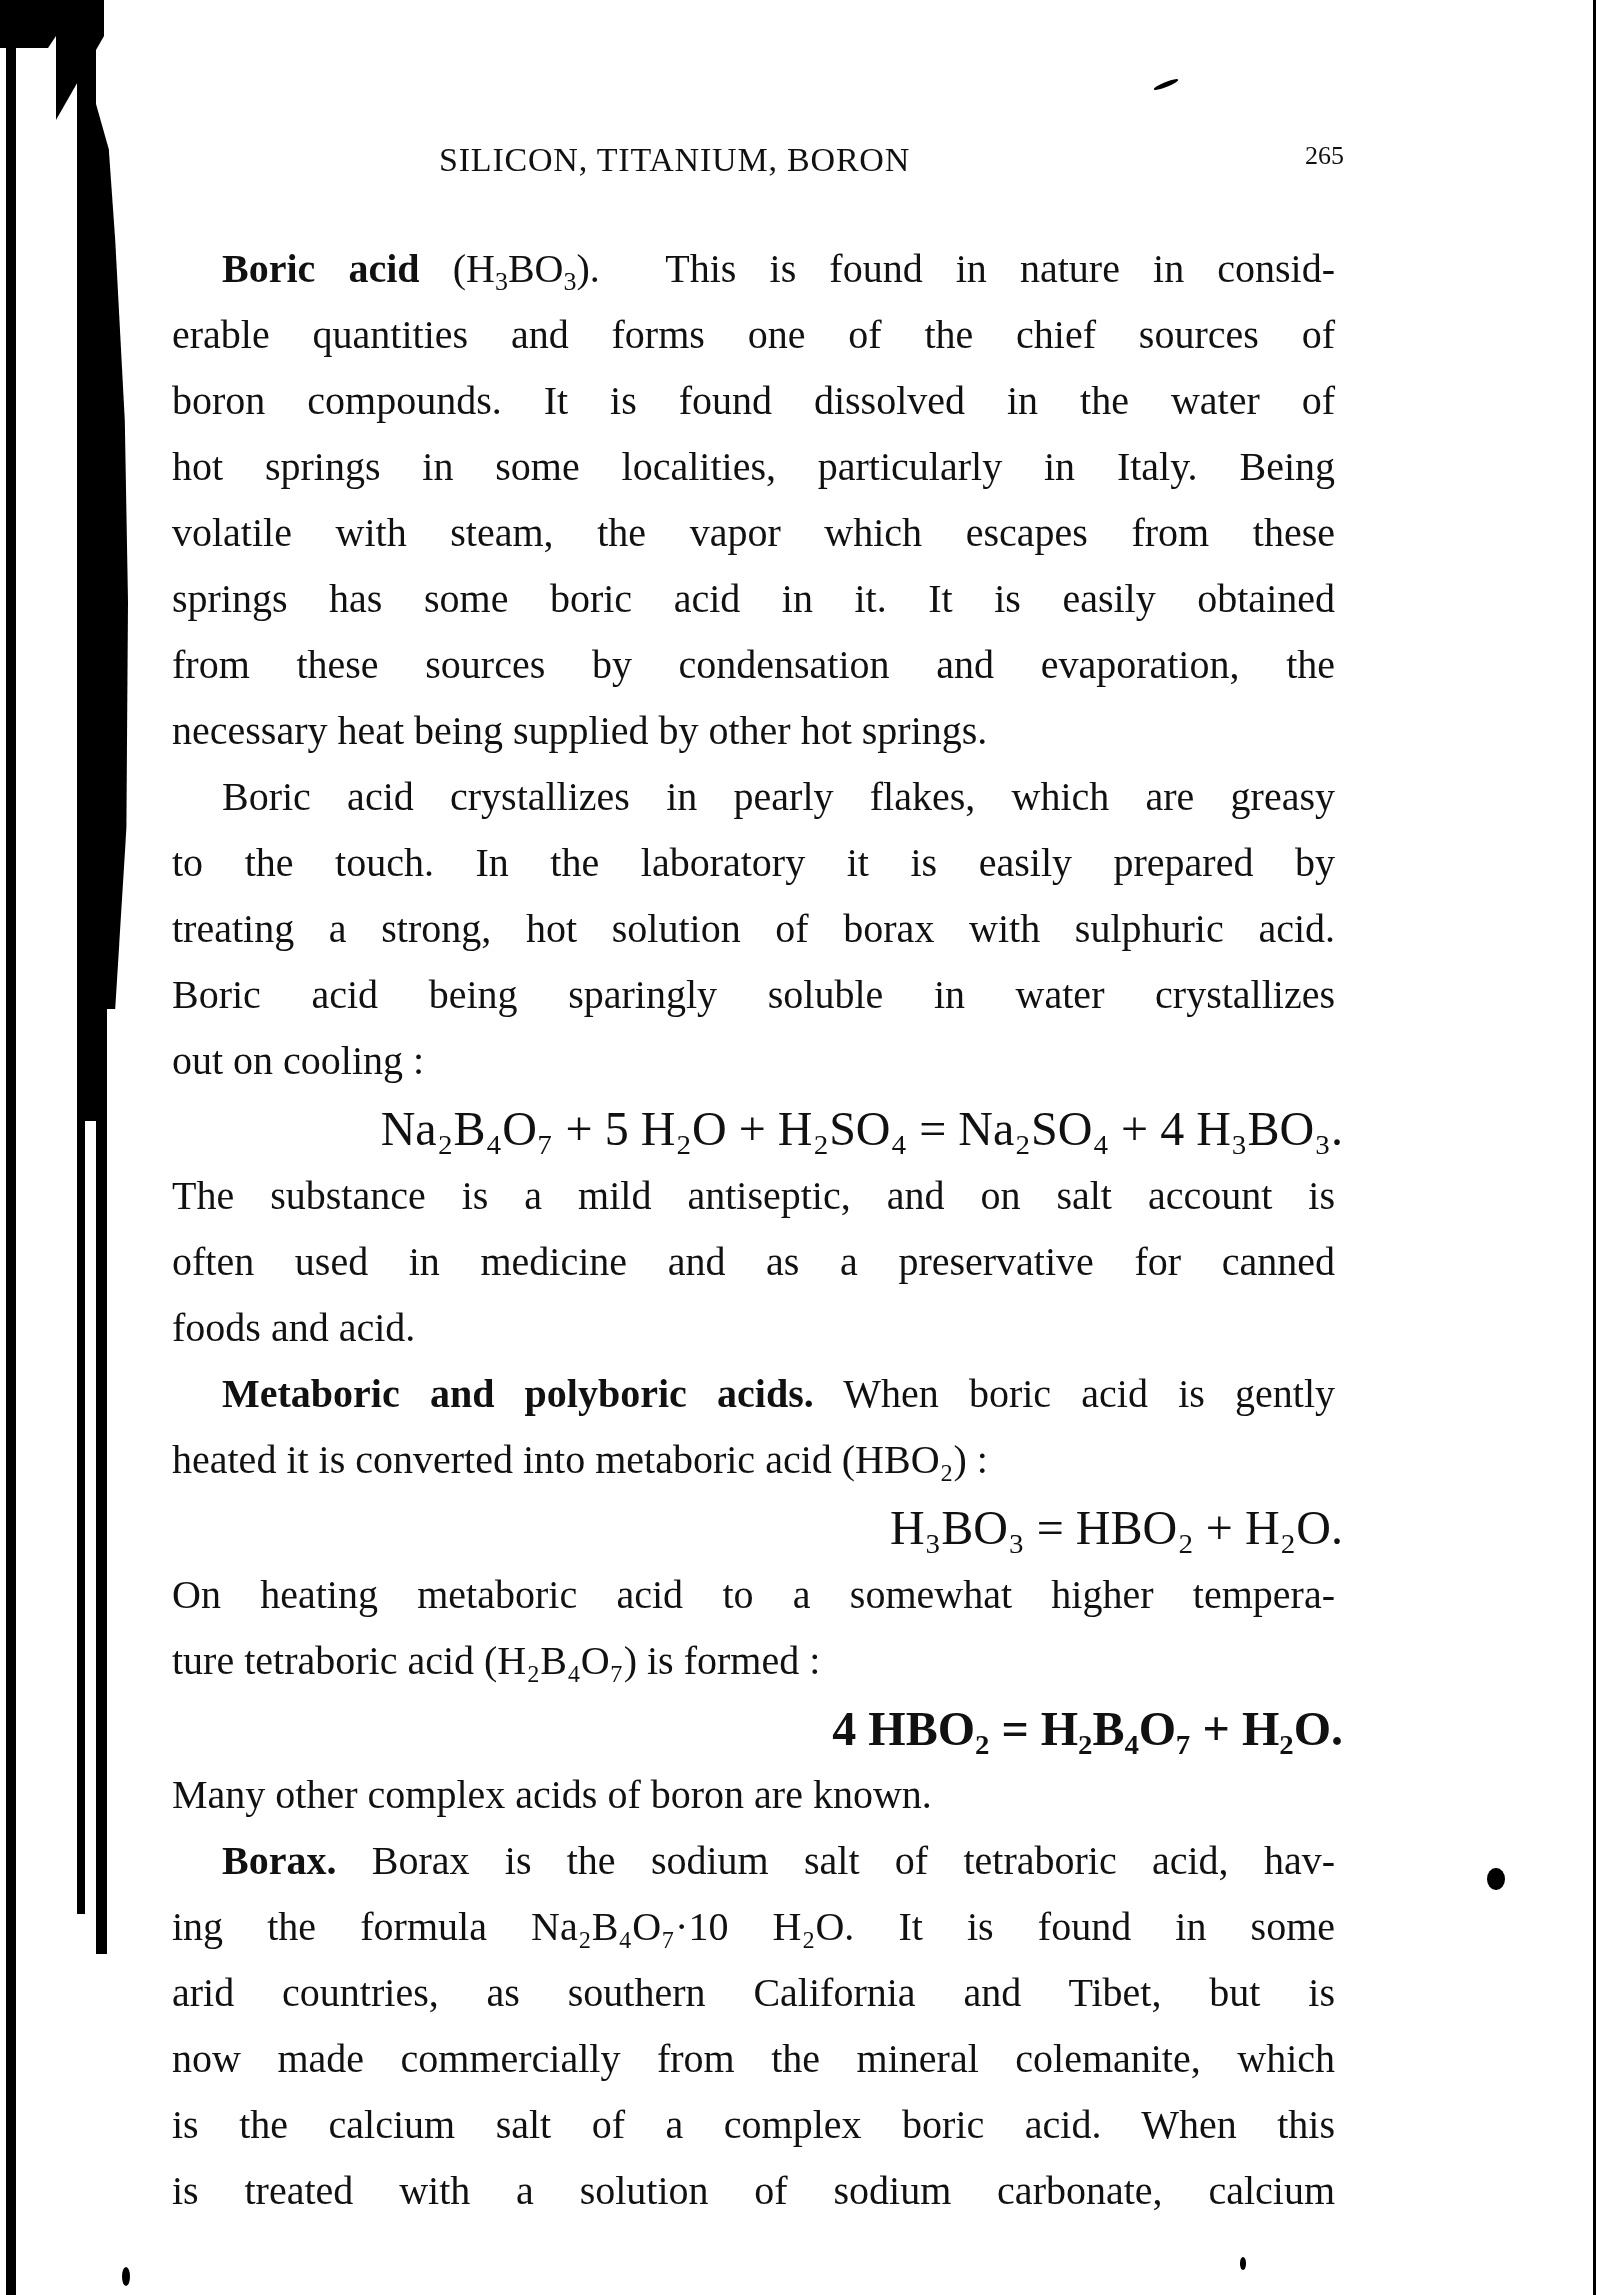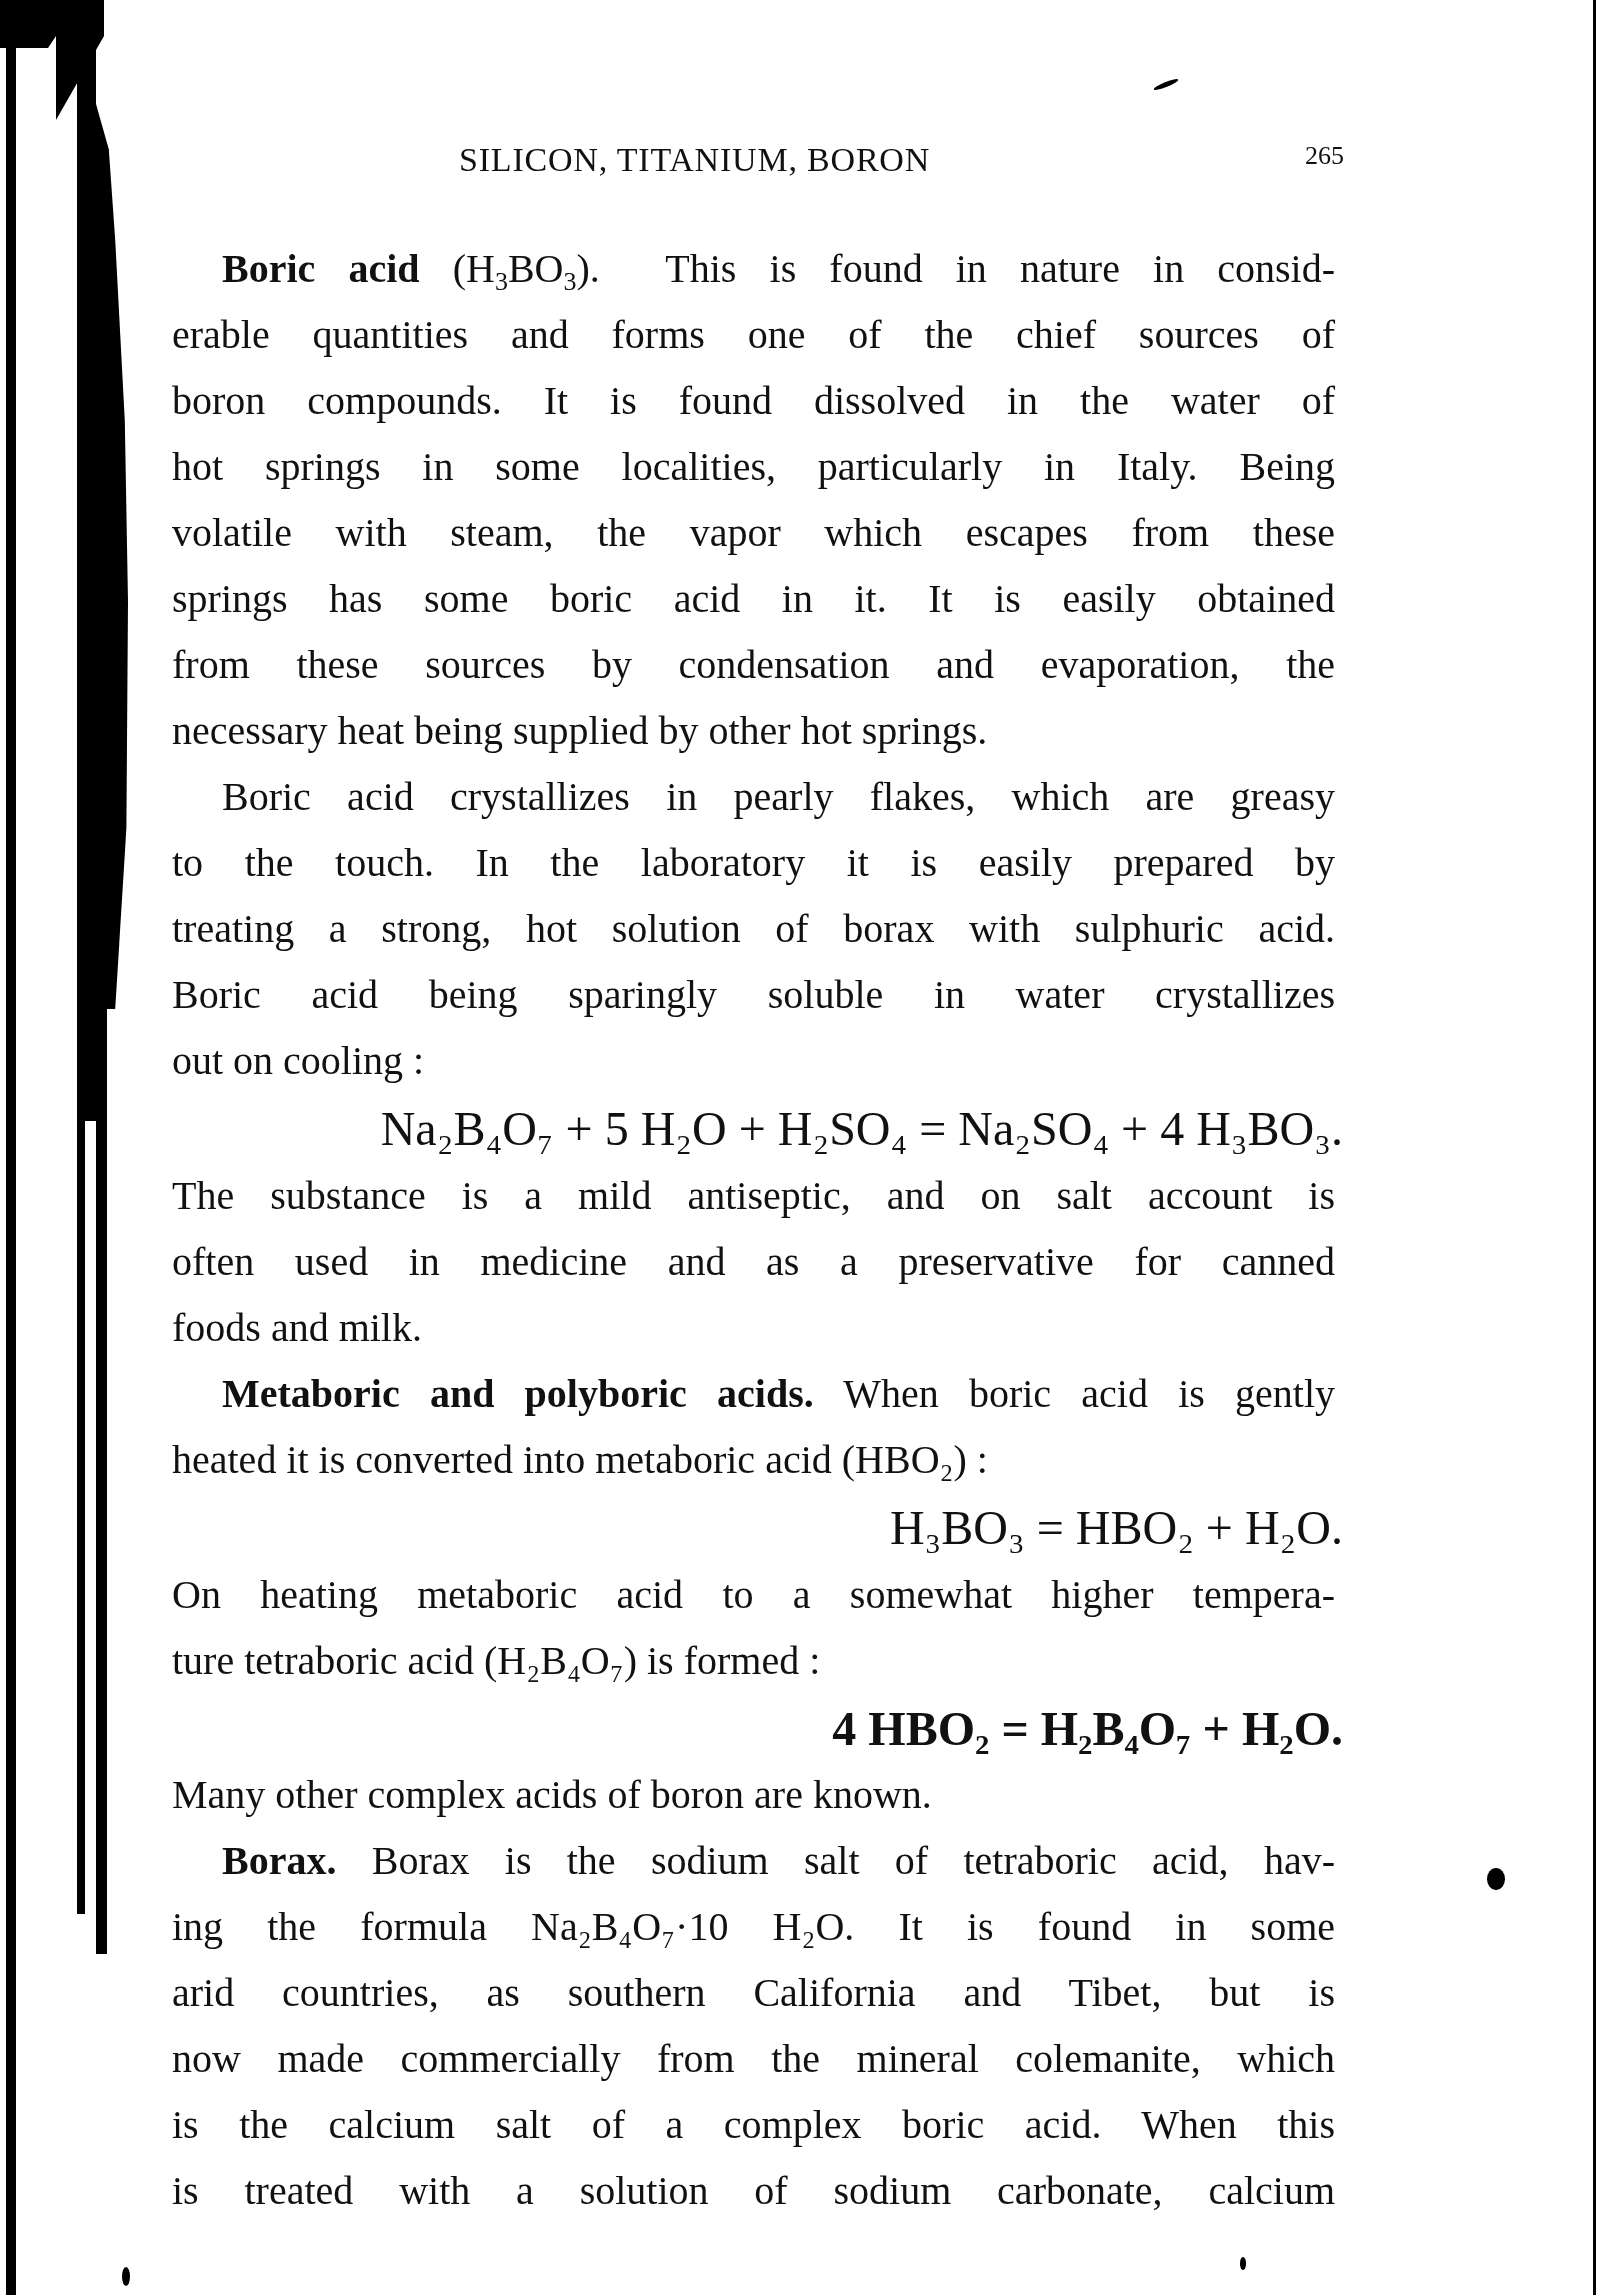--- a/index.html
+++ b/index.html
@@ -14,21 +14,21 @@
     .edge-c { left: 96px; top: 104px; width: 32px; height: 905px; clip-path: polygon(0 0, 40% 5%, 60% 15%, 90% 35%, 100% 55%, 95% 80%, 60% 100%, 0 100%); }
     .edge-c2 { left: 96px; top: 1009px; width: 11.2px; height: 945px; }
     .edge-top1 { left: 0; top: 0; width: 80px; height: 48px; clip-path: polygon(0 0, 100% 0, 60% 100%, 0 100%); }
     .edge-top2 { left: 56px; top: 0; width: 48px; height: 120px; clip-path: polygon(0 0, 100% 0, 100% 30%, 0 100%); }
     .edge-r { position: absolute; right: 3.2px; top: 0; width: 2.4px; height: 2295px; background: #000; }
 
     .speck { position: absolute; background: #000; border-radius: 50%; }
 
     
     .header { position: absolute; top: 141px; left: 439px; width: 905px; height: 48px; }
-    .running-title { position: absolute; left: 0; top: 0; font-size: 34px; letter-spacing: 0.8px; margin-left: 20px; }
+    .running-title { position: absolute; left: 0; top: 0; font-size: 34px; letter-spacing: 0.8px; }
     .page-number { position: absolute; right: 0; top: 0; font-size: 26px; }
 
     
     .text { position: absolute; left: 164px; width: 1179px; font-size: 40px; line-height: 58px; text-align: justify; }
     .p { margin: 8px; text-align: justify; text-align-last: justify; }
     .p.last { text-align-last: left; }
     .indent { text-indent: 50px; }
     .bold { font-weight: bold; }
     .eq { text-align: right; font-size: 48px; line-height: 58px; }
     sub { font-size: 26px; line-height: 0; vertical-align: -8px; }
@@ -73,21 +73,21 @@
     <p class="p indent">Boric acid crystallizes in pearly flakes, which are greasy</p>
     <p class="p">to the touch. In the laboratory it is easily prepared by</p>
     <p class="p">treating a strong, hot solution of borax with sulphuric acid.</p>
     <p class="p">Boric acid being sparingly soluble in water crystallizes</p>
     <p class="p last">out on cooling :</p>
 
     <div class="eq" style="margin-top:9.6px;margin-bottom:9.6px;">Na₂B₄O₇ + 5 H₂O + H₂SO₄ = Na₂SO₄ + 4 H₃BO₃.</div>
 
     <p class="p">The substance is a mild antiseptic, and on salt account is</p>
     <p class="p">often used in medicine and as a preservative for canned</p>
-    <p class="p last">foods and milk.</p>
+    <p class="p last">foods and acid.</p>
 
     <p class="p indent">
       <span class="bold">Metaboric and polyboric acids.</span>
       <span>When boric acid is gently</span>
     </p>
     <p class="p last">heated it is converted into metaboric acid (HBO₂) :</p>
 
     <div class="eq" style="margin-top:9.6px;margin-bottom:9.6px;">H₃BO₃ = HBO₂ + H₂O.</div>
 
     <p class="p">On heating metaboric acid to a somewhat higher tempera-</p>

